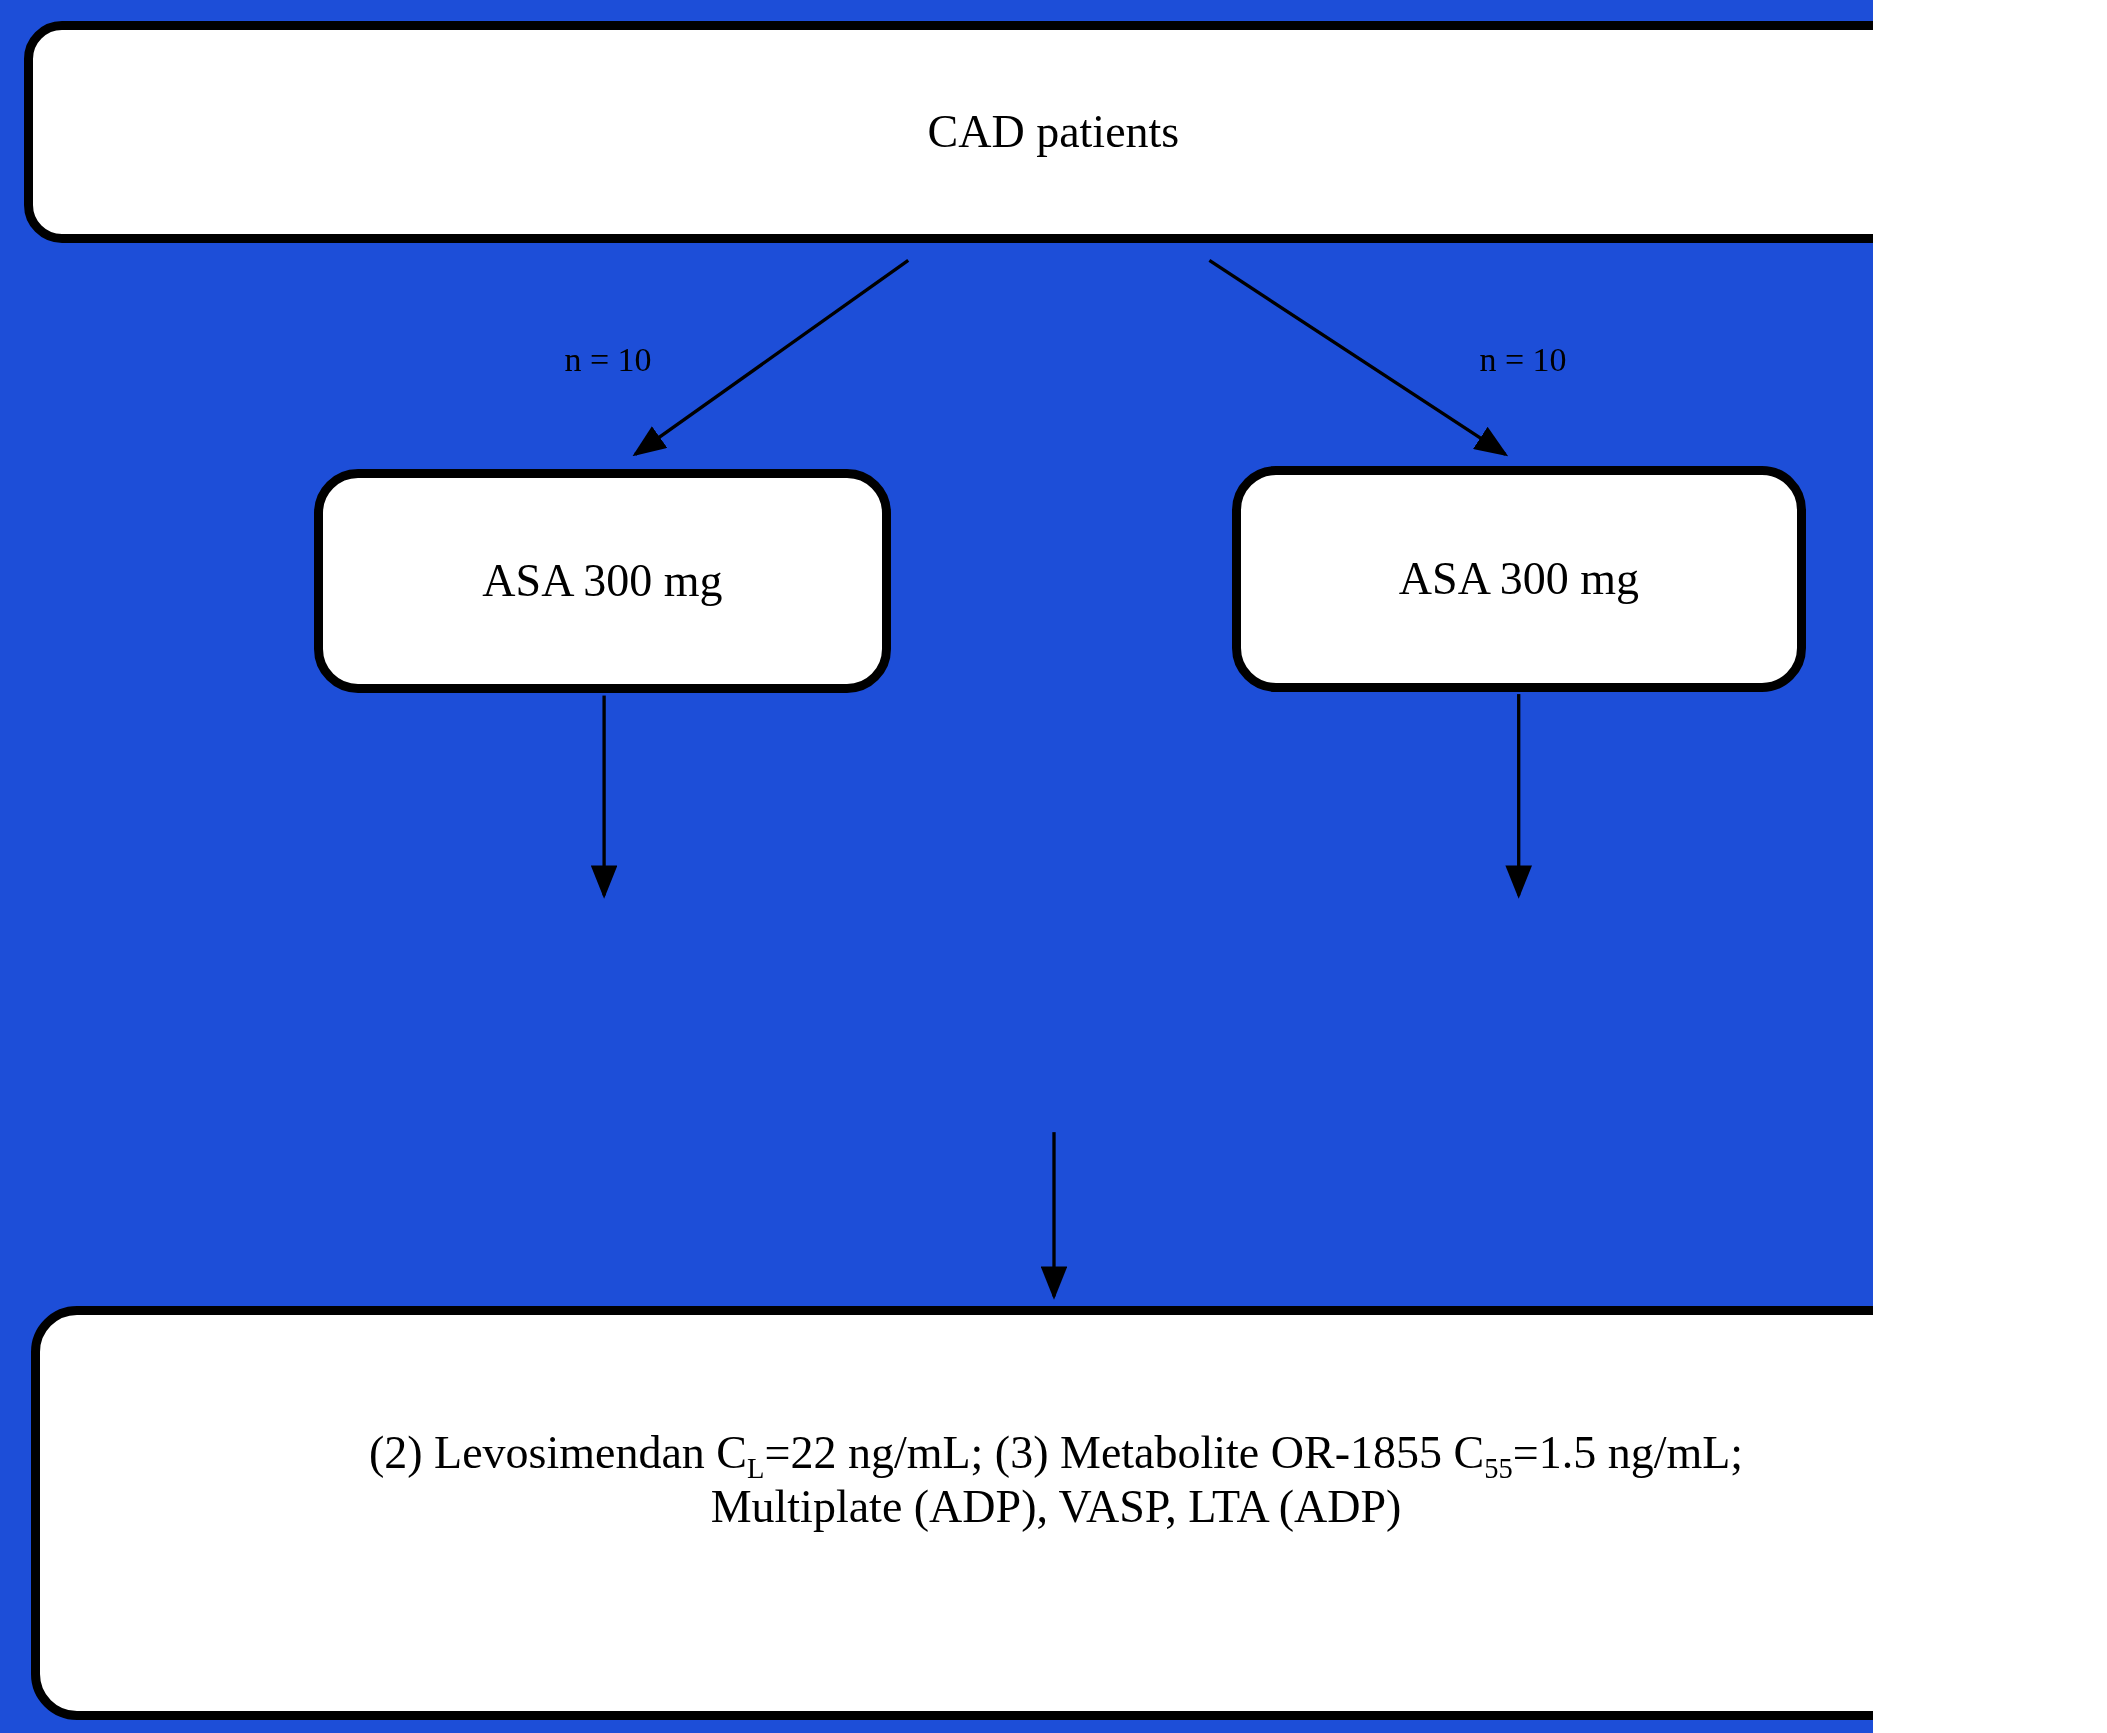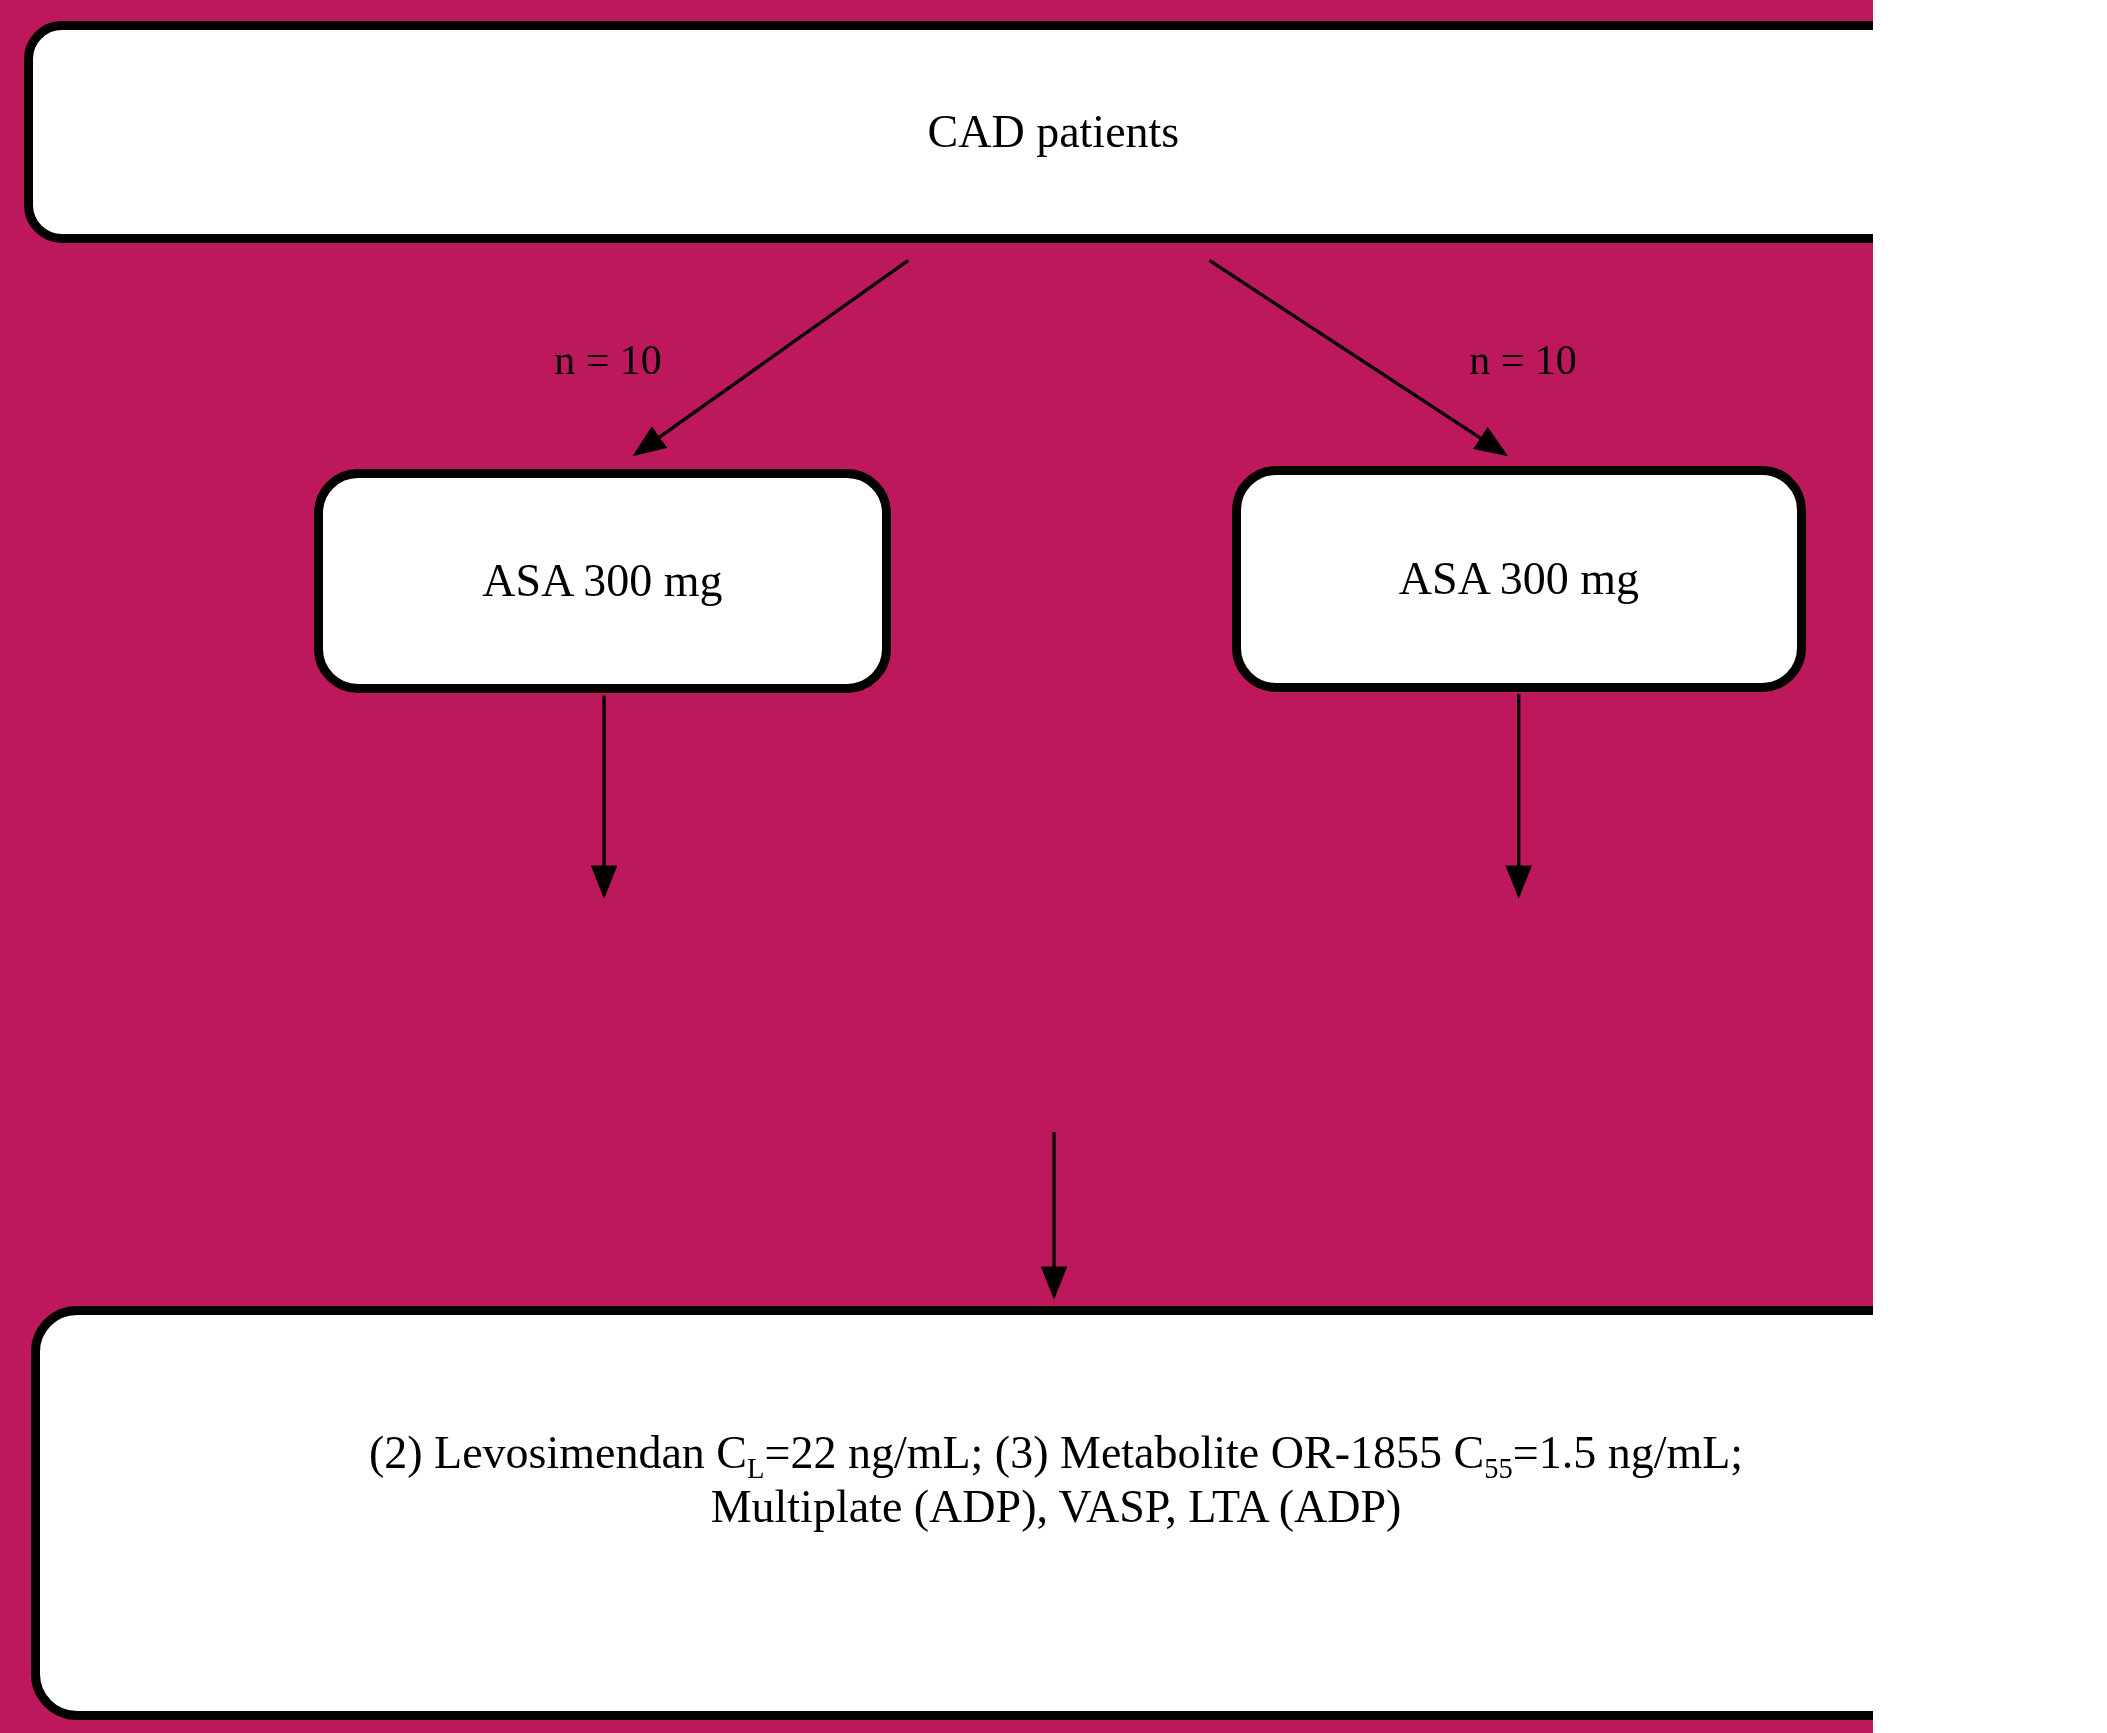--- a/index.html
+++ b/index.html
@@ -4,21 +4,21 @@
 <style>
   html, body {
     margin: 0;
     padding: 0;
     background: #ffffff;
   }
   .canvas {
     position: relative;
     width: 1873px;
     height: 1733px;
-    background: #be185d;
+    background: #1d4ed8;
     font-family: "Liberation Serif", "DejaVu Serif", serif;
     color: #000000;
     overflow: hidden;
   }
   .connectors {
     position: absolute;
     left: 0;
     top: 0;
     width: 2108px;
     height: 1733px;
@@ -61,21 +61,21 @@
   }
   .box-step2 {
     left: 31px; top: 1306px;
     width: 2050px; height: 414px;
     border-radius: 46px;
     padding: 0 44px 67px 44px;
   }
   .n-label {
     position: absolute;
     transform: translate(-50%, -50%);
-    font-size: 42px;
+    font-size: 34px;
     white-space: nowrap;
     z-index: 2;
   }
   .n-label-left  { left: 608px;  top: 360px; }
   .n-label-right { left: 1523px; top: 360px; }
   .box-step2 .line {
     line-height: 1.17;
   }
   sub {
     font-size: 0.62em;

